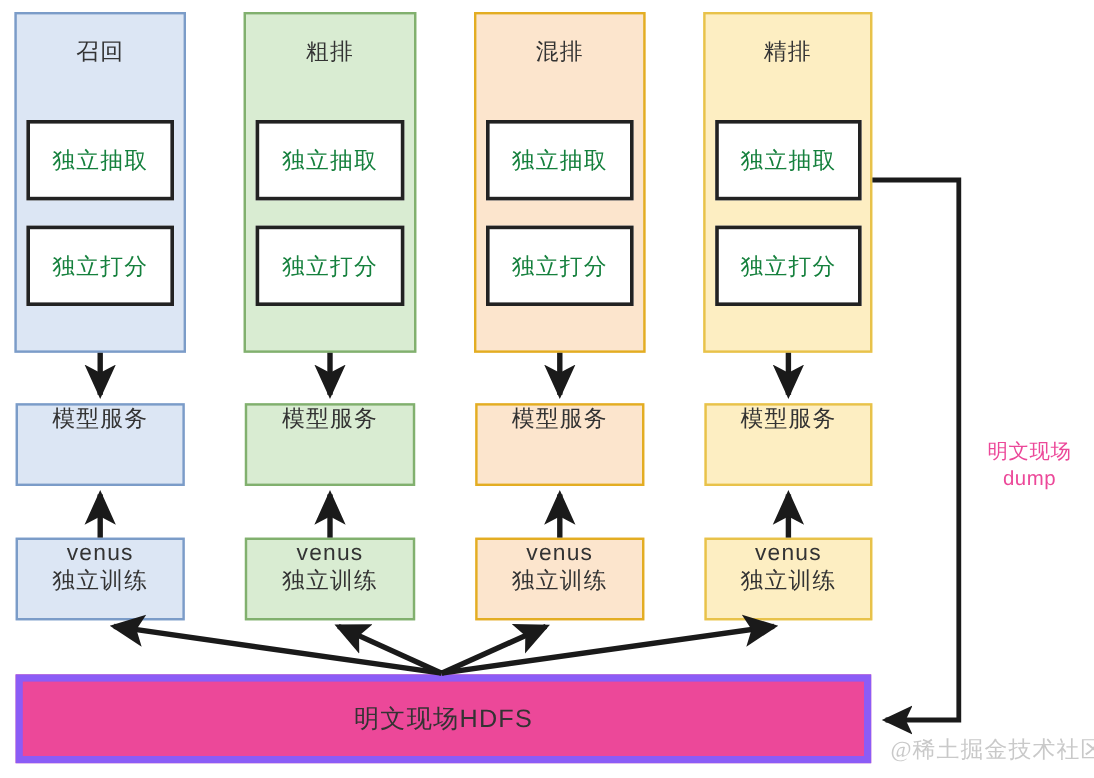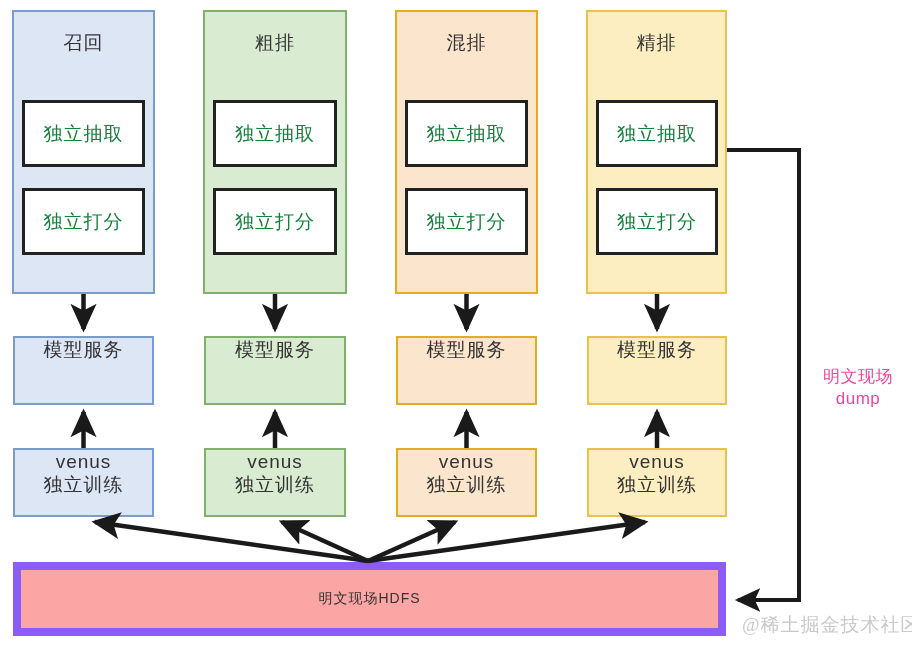--- a/index.html
+++ b/index.html
@@ -64,26 +64,26 @@
     color: #333333;
     line-height: 1.22;
     letter-spacing: 1px;
     z-index: 2;
   }
   .node-box .ln { display: block; }
 
   
   .hdfs-bar {
     position: absolute;
-    background: #fca5a5;
-    border: 8px solid #8b5cf6;
+    background: #ec4899;
+    border: 6px solid #8b5cf6;
     display: flex;
     align-items: center;
     justify-content: center;
-    font-size: 14px;
+    font-size: 21px;
     color: #333333;
     letter-spacing: 1px;
     z-index: 2;
   }
 
   
   .edge-label {
     position: absolute;
     text-align: center;
     font-size: 17px;

